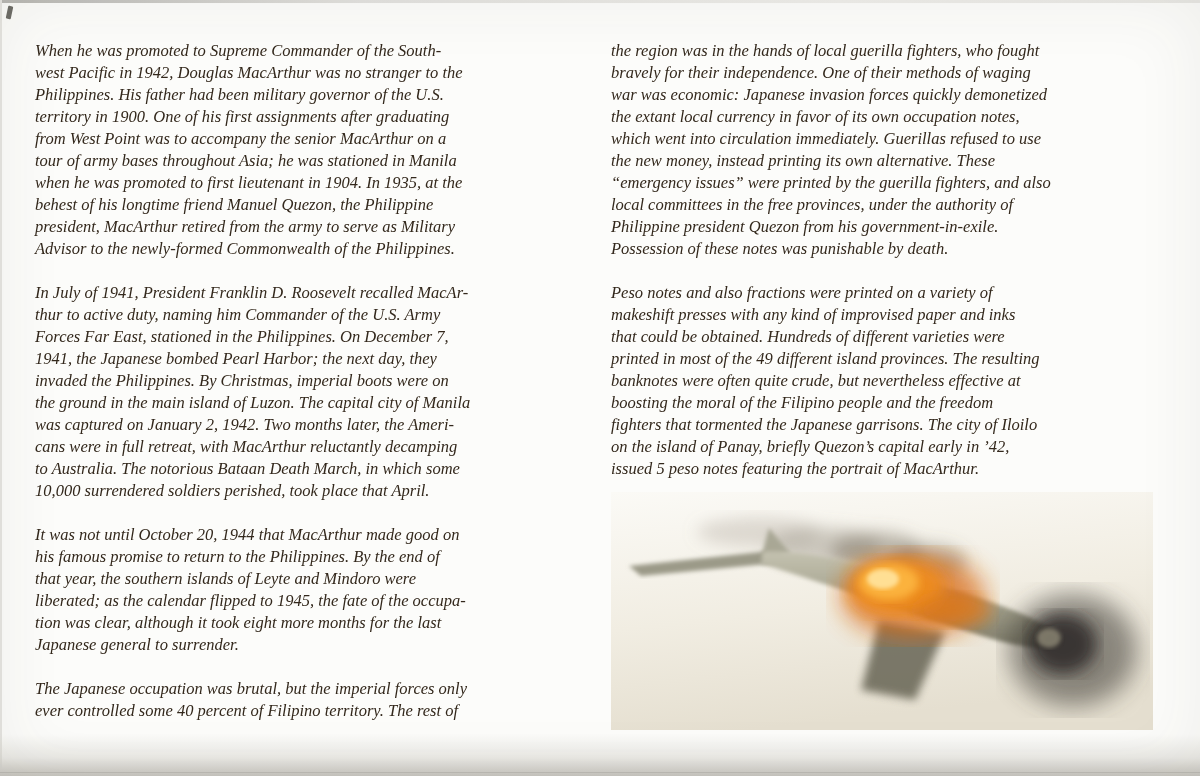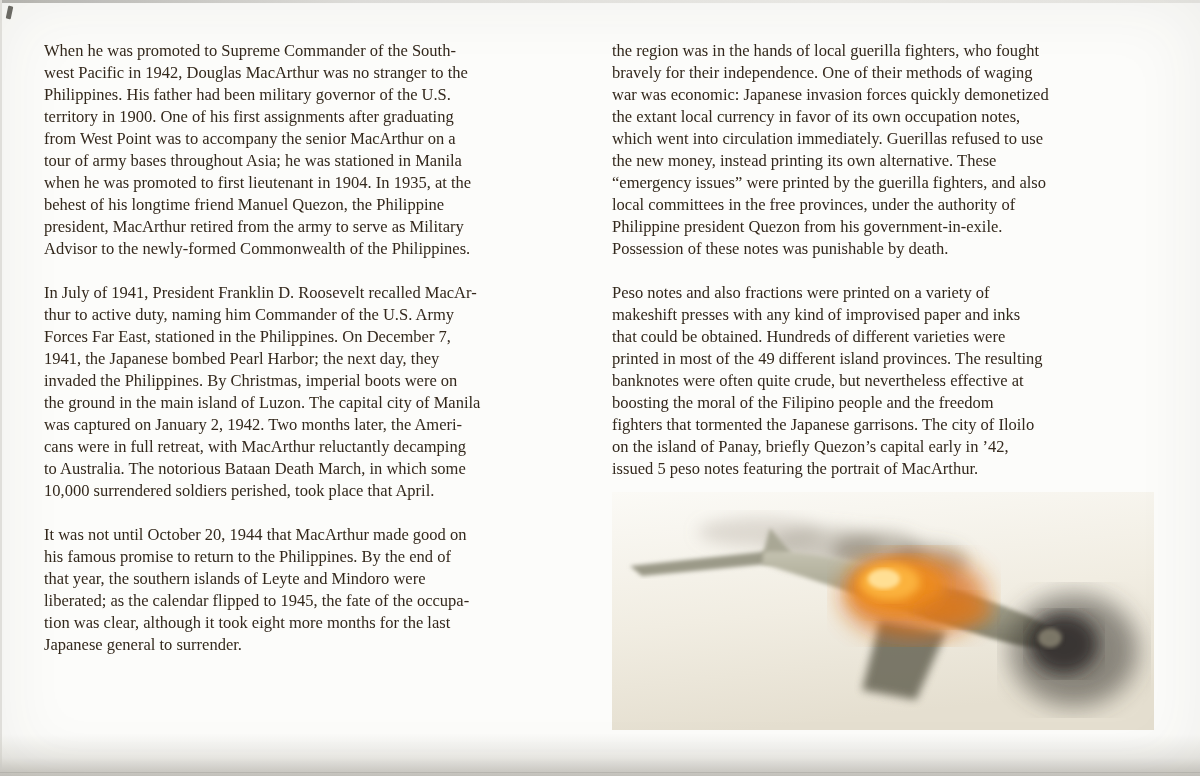--- a/index.html
+++ b/index.html
@@ -8,23 +8,24 @@
     width: 1200px;
     height: 776px;
     background: #fcfcfa;
     overflow: hidden;
     font-family: "Liberation Serif", serif;
     color: #33281c;
   }
   .columns {
     position: absolute;
     top: 40px;
-    left: 44px;
+    left: 35px;
     display: flex;
-    gap: 26px;
+    gap: 34px;
+    font-style: italic;
   }
   .col { width: 542px; }
   .para {
     margin: 0 0 22px 0;
     font-size: 16.5px;
     line-height: 22px;
     white-space: pre-line;
   }
   .col .para:last-of-type { margin-bottom: 12px; }
   .photo {
@@ -86,20 +87,22 @@
 was captured on January 2, 1942. Two months later, the Ameri-
 cans were in full retreat, with MacArthur reluctantly decamping
 to Australia. The notorious Bataan Death March, in which some
 10,000 surrendered soldiers perished, took place that April.</p>
       <p class="para">It was not until October 20, 1944 that MacArthur made good on
 his famous promise to return to the Philippines. By the end of
 that year, the southern islands of Leyte and Mindoro were
 liberated; as the calendar flipped to 1945, the fate of the occupa-
 tion was clear, although it took eight more months for the last
 Japanese general to surrender.</p>
+      <p class="para">The Japanese occupation was brutal, but the imperial forces only
+ever controlled some 40 percent of Filipino territory. The rest of</p>
     </div>
 
     <div class="col">
       <p class="para">the region was in the hands of local guerilla fighters, who fought
 bravely for their independence. One of their methods of waging
 war was economic: Japanese invasion forces quickly demonetized
 the extant local currency in favor of its own occupation notes,
 which went into circulation immediately. Guerillas refused to use
 the new money, instead printing its own alternative. These
 “emergency issues” were printed by the guerilla fighters, and also

